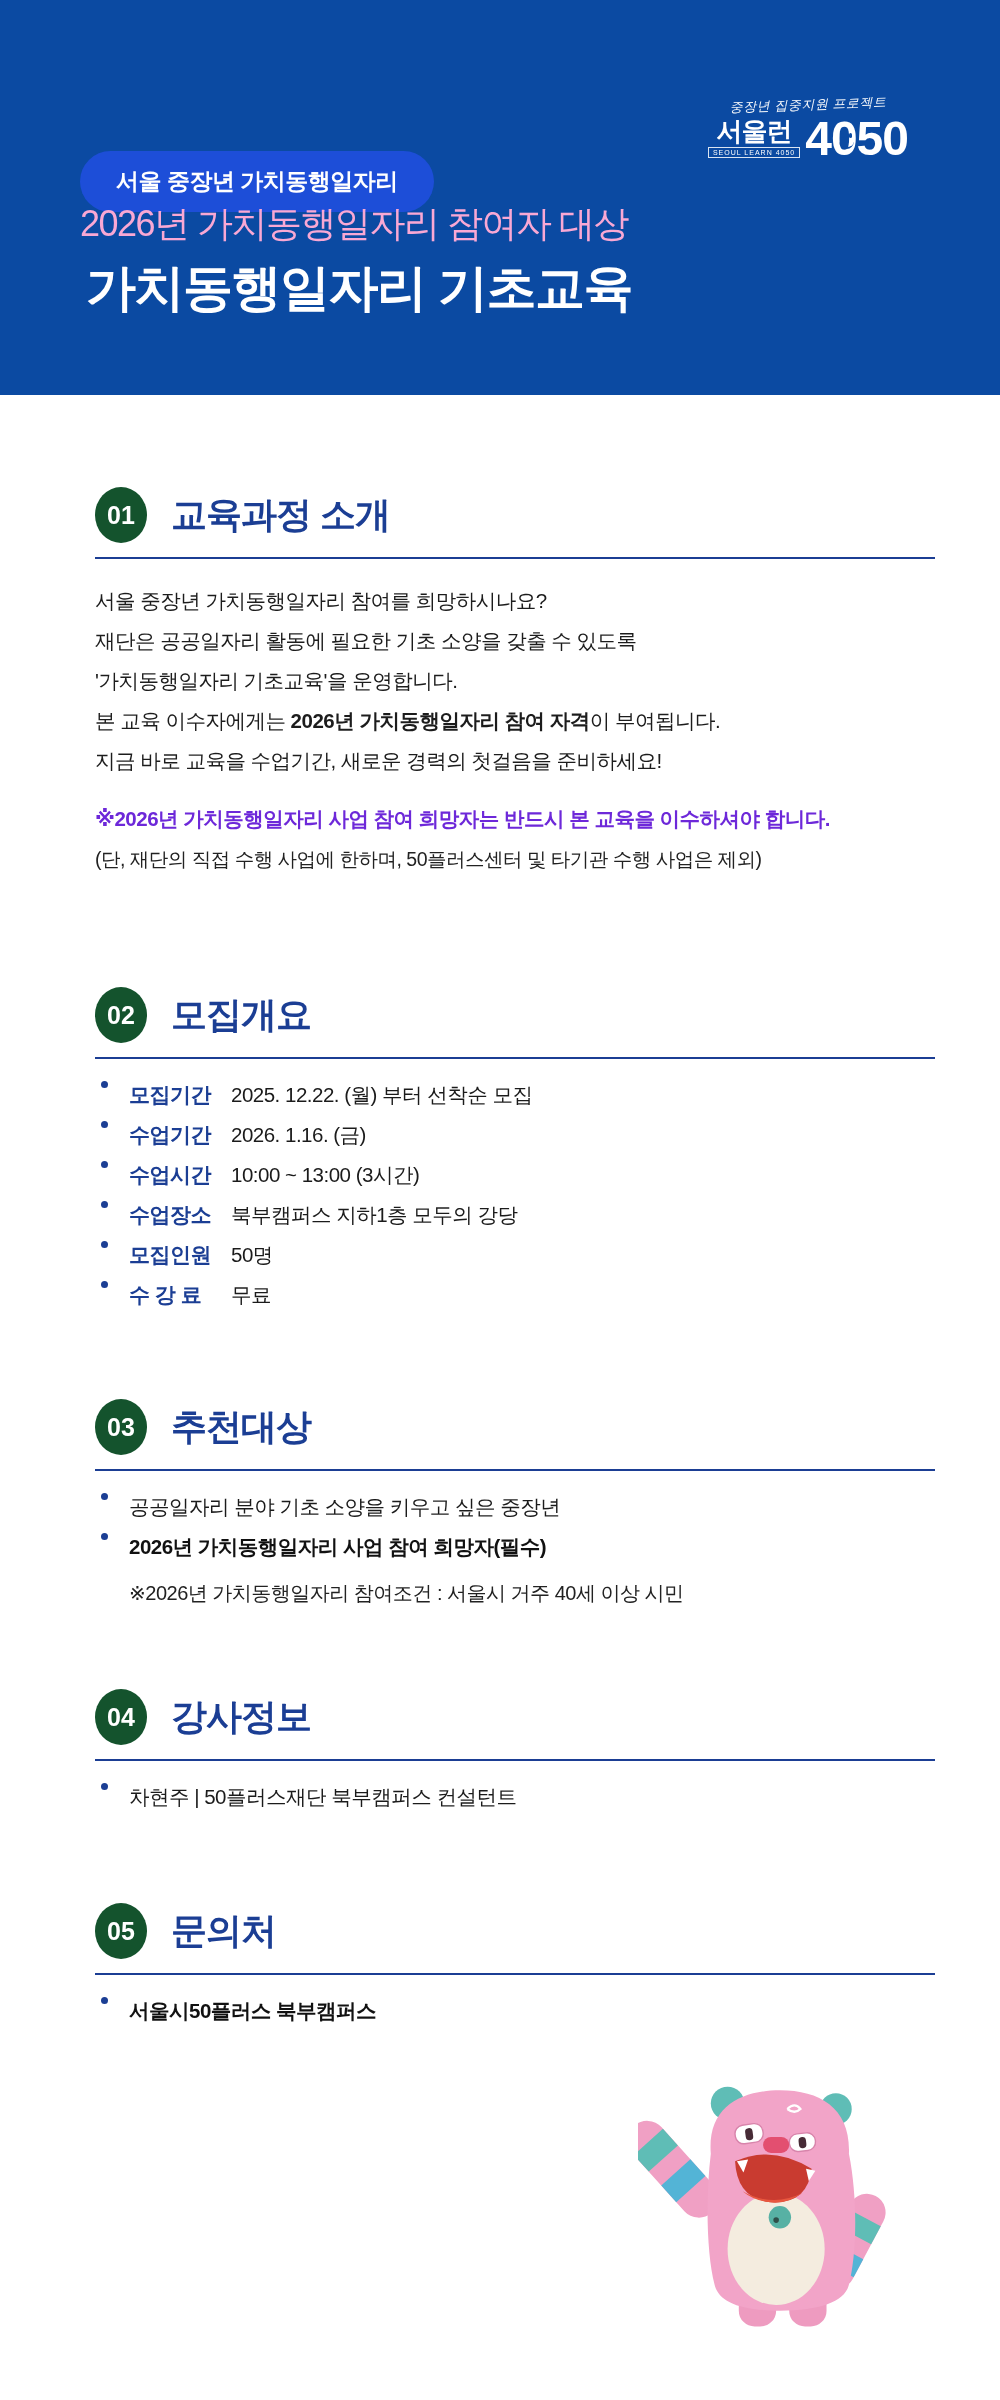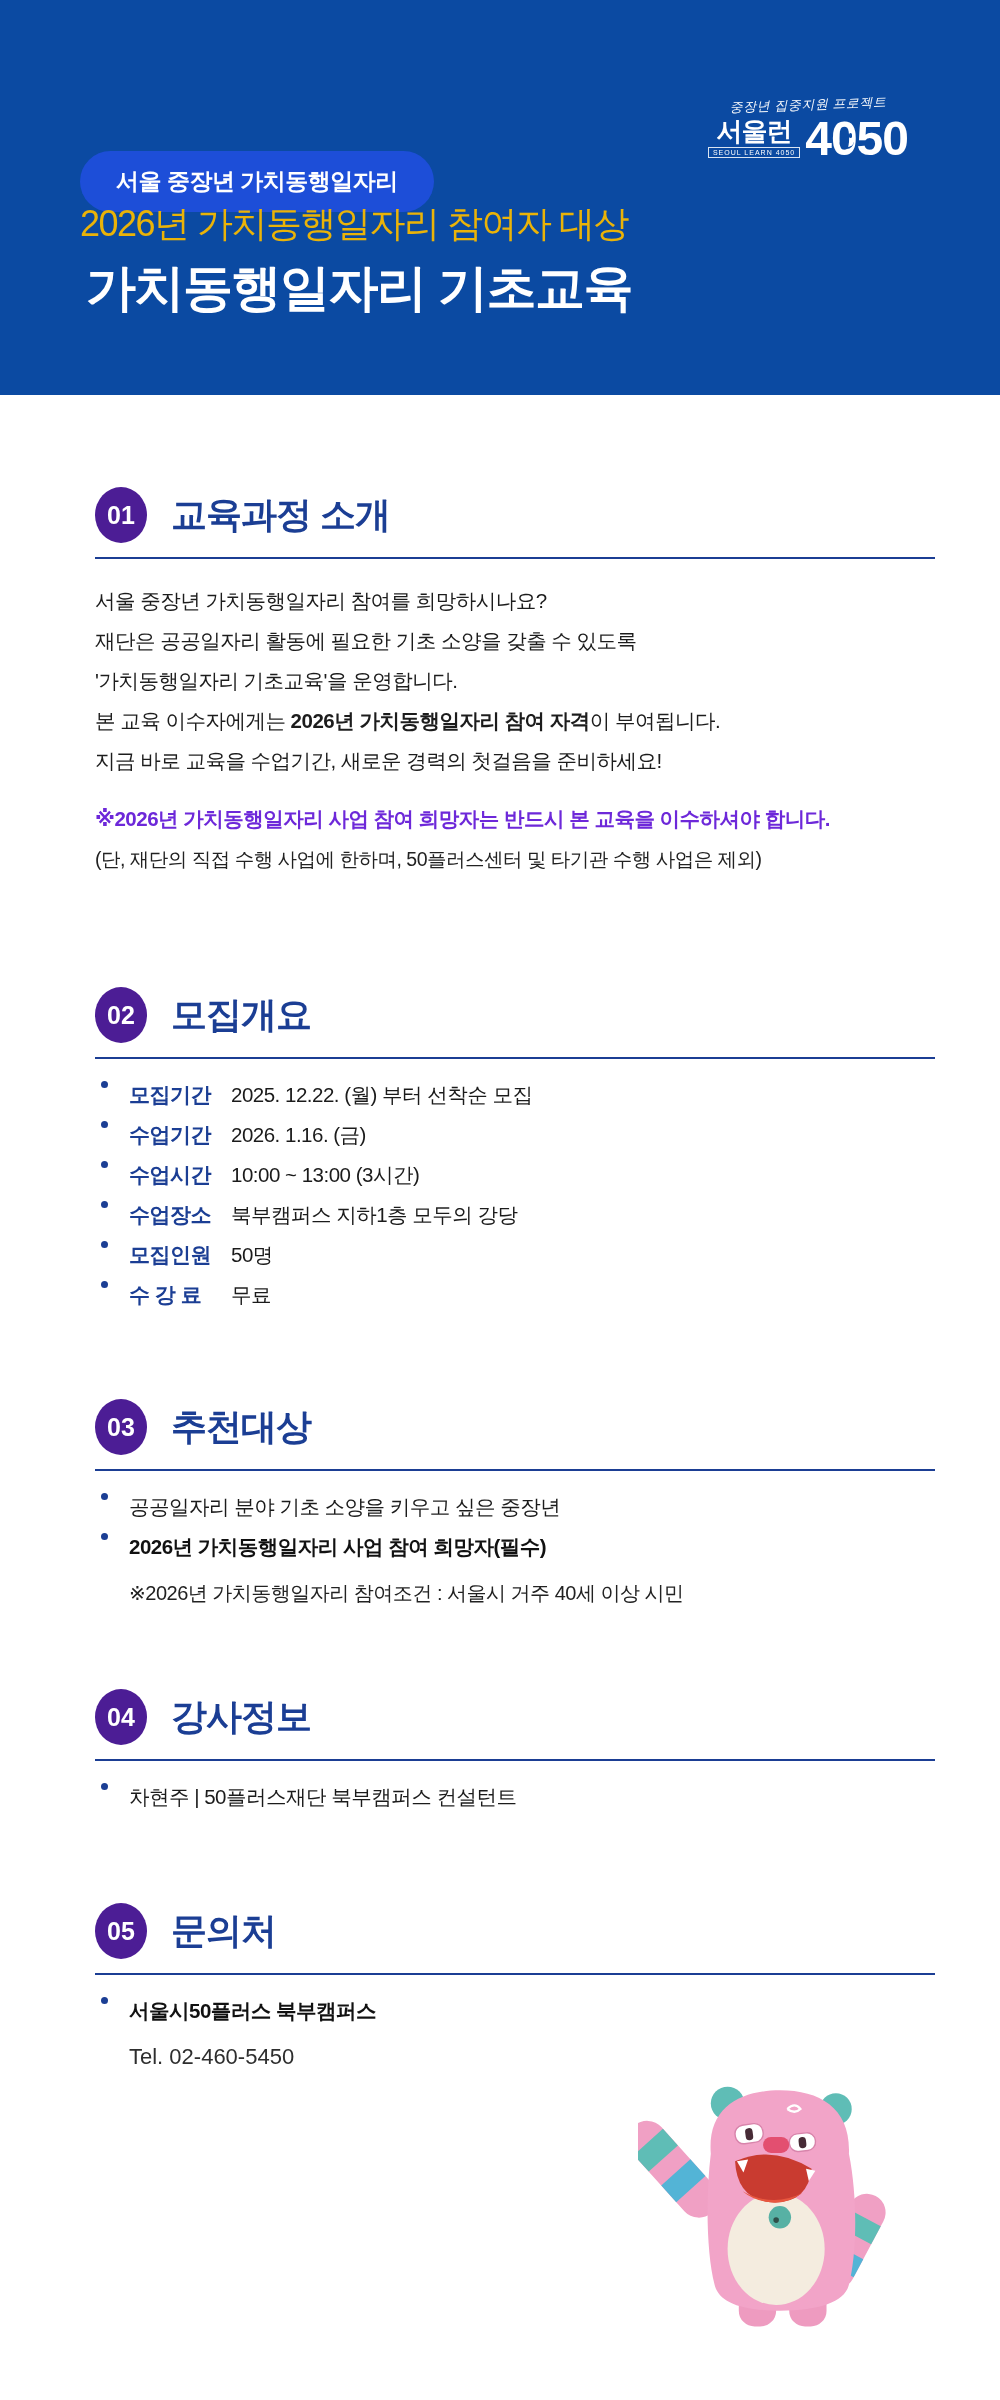--- a/index.html
+++ b/index.html
@@ -22,29 +22,29 @@
   .logo-row{display:flex;align-items:flex-end;justify-content:center;gap:5px;margin-top:4px;}
   .logo-left{display:flex;flex-direction:column;align-items:center;}
   .logo-brand{font-size:26px;font-weight:800;letter-spacing:-1px;line-height:1;}
   .logo-sub{font-size:7px;letter-spacing:1px;border:1px solid rgba(255,255,255,.85);padding:1px 4px;margin-top:3px;white-space:nowrap;}
   .logo-4050-wrap{position:relative;display:inline-block;line-height:.8;}
   .logo-4050{font-size:48px;font-weight:800;letter-spacing:-1px;}
   .smiley{position:absolute;left:33px;top:13px;width:18px;height:16px;}
   .smiley .eye{position:absolute;width:3px;height:5px;border-radius:2px;background:#0b4aa2;top:0;}
   .smiley .eye.l{left:3px;} .smiley .eye.r{left:11px;}
   .smiley .smile{position:absolute;left:1px;top:6px;width:15px;height:8px;border-bottom:2.5px solid #0b4aa2;border-radius:0 0 15px 15px;}
-  .hero-subtitle{position:absolute;left:80px;top:200px;font-size:36px;font-weight:400;color:#eab308;letter-spacing:-1.5px;}
+  .hero-subtitle{position:absolute;left:80px;top:200px;font-size:36px;font-weight:400;color:#f9a8d4;letter-spacing:-1.5px;}
   .hero-title{position:absolute;left:78px;top:247px;margin:8px;font-size:50px;font-weight:800;color:#ffffff;letter-spacing:-1.5px;}
 
   
   main{display:block;padding:0 65px 0 95px;}
   .section{position:relative;}
   .sec-head{display:flex;align-items:center;gap:24px;}
   .sec-num{
-    width:52px;height:56px;background:#4c1d95;border-radius:50%;
+    width:52px;height:56px;background:#14532d;border-radius:50%;
     color:#ffffff;font-size:25px;font-weight:700;
     display:flex;align-items:center;justify-content:center;flex:none;
   }
   .sec-title{margin:0;font-size:36px;font-weight:800;color:#1b3e94;letter-spacing:-1px;}
   .sec-rule{border:none;border-top:2px solid #1b3e94;margin:14px 0 0 0;}
 
   .s1{margin-top:92px;}
   .s1 .para{margin-top:22px;font-size:20.5px;}
   .s1 .para .pline{height:40px;line-height:40px;letter-spacing:-0.5px;}
   .s1 .notes{margin-top:18px;}
@@ -198,21 +198,20 @@
       <div class="sec-head">
         <span class="sec-num">05</span>
         <h2 class="sec-title">문의처</h2>
       </div>
       <hr class="sec-rule">
       <div class="list">
         <div class="list-row">
           <span class="li-dot"></span>
           <span class="li-text bold">서울시50플러스 북부캠퍼스</span>
         </div>
-        <div class="li-sub">Tel. 02-460-5450</div>
       </div>
     </section>
 
   </main>
 
   <svg class="mascot" viewBox="0 0 300 320" xmlns="http://www.w3.org/2000/svg">
 
     <g transform="rotate(-42 60 150)">
       <rect x="38" y="55" width="42" height="125" rx="21" fill="#f0a0c4"></rect>
       <rect x="38" y="78" width="42" height="24" fill="#5fbdb6"></rect>

